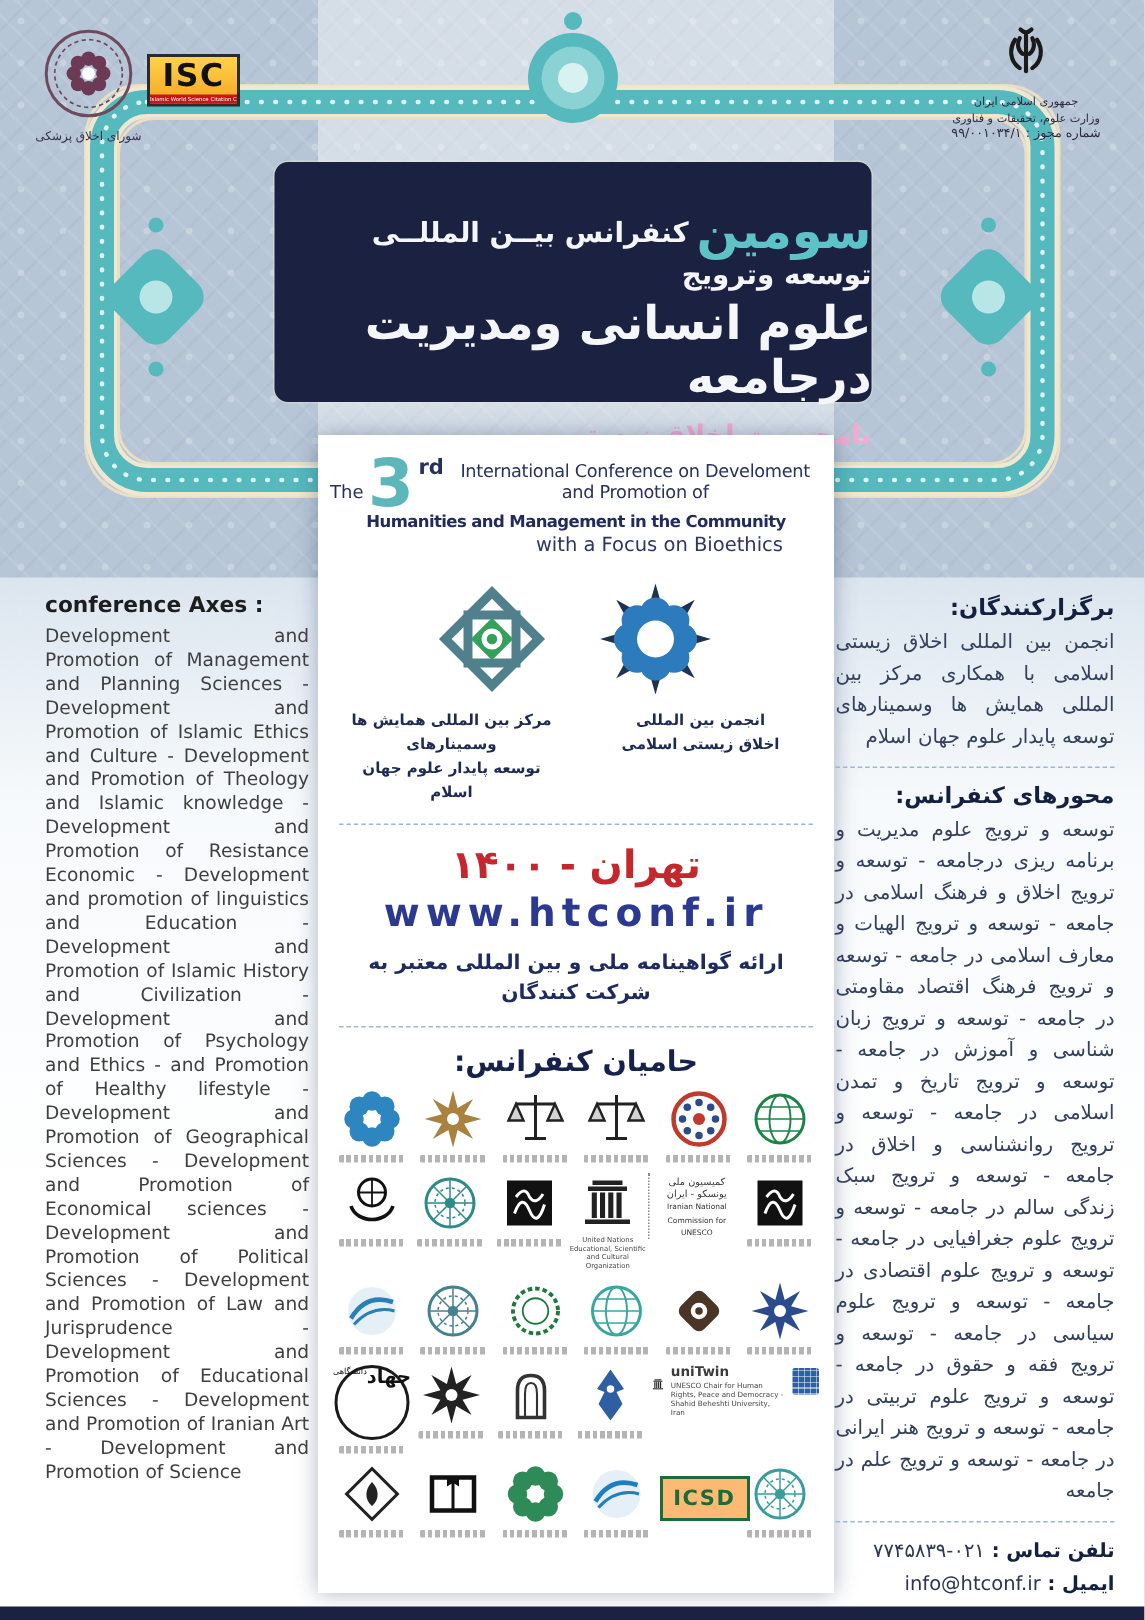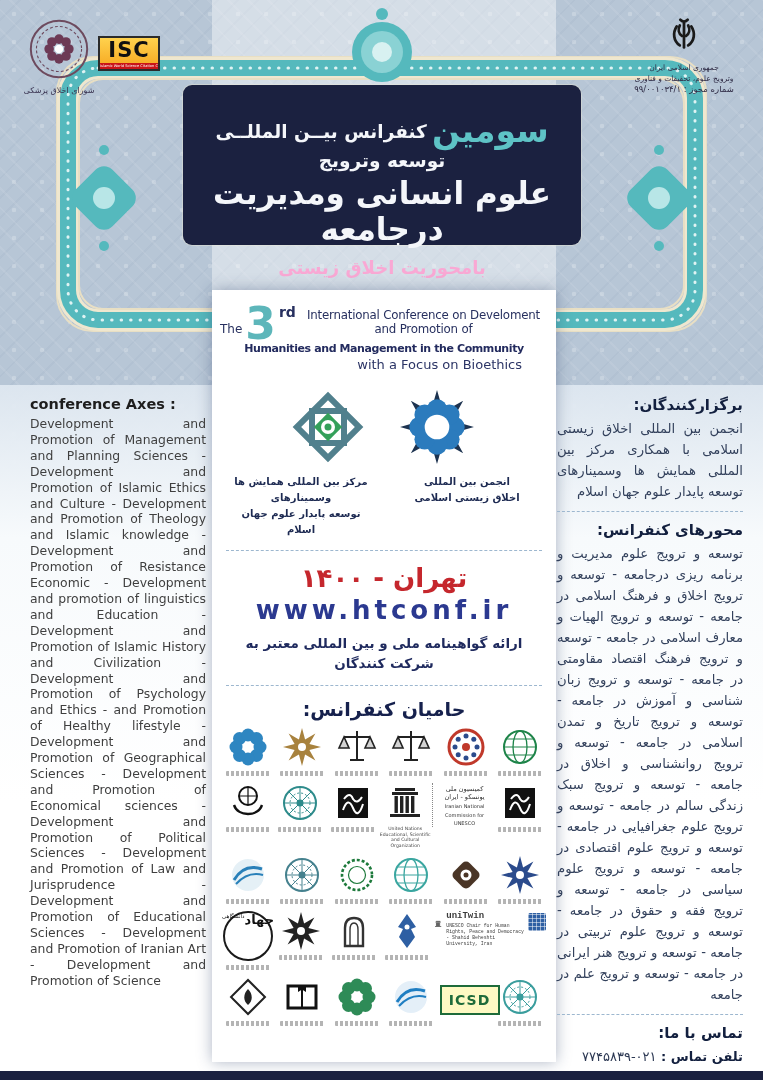--- a/index.html
+++ b/index.html
@@ -20,22 +20,22 @@
   .hdr-left .cap{font-size:8px;color:#37304e;margin-top:2px;}
   .isc{position:absolute;left:98px;top:36px;width:58px;border:2px solid #2b2b2b;background:linear-gradient(#ffd24d,#f6a61f);text-align:center;}
   .isc .t{font-weight:bold;font-size:21px;letter-spacing:1px;color:#111;line-height:25px;}
   .isc .s{background:#c91418;color:#fff;font-size:3.6px;line-height:6px;white-space:nowrap;overflow:hidden;}
   .hdr-right{position:absolute;right:14px;top:16px;width:130px;text-align:center;color:#2e2a44;}
   .hdr-right .ln{font-size:7.5px;line-height:11px;}
   .hdr-right .ln.num{font-size:8.5px;}
 
   
   .frame{position:absolute;left:0;top:0;}
-  .banner{position:absolute;left:183px;top:85px;width:398px;height:160px;background:#1b2140;border-radius:9px;
-    box-shadow:0 0 0 1px rgba(240,234,210,.35);text-align:center;color:#fff;}
+  .banner{position:absolute;left:183px;top:108px;width:398px;height:160px;background:#1b2140;border-radius:9px;
+    box-shadow:0 0 0 1px rgba(240,234,210,.35);text-align:right;color:#fff;}
   .banner .l1{margin-top:26px;direction:rtl;}
   .banner .l1 .accent{color:#5ec3c6;font-size:33px;font-weight:bold;vertical-align:-4px;letter-spacing:-1px;}
   .banner .l1 .rest{color:#f4f6fa;font-size:18.5px;font-weight:bold;}
   .banner .l2{direction:rtl;color:#f4f6fa;font-size:31px;font-weight:bold;margin-top:4px;letter-spacing:-1px;}
   .banner .l3{direction:rtl;color:#f9a8d4;font-size:18px;font-weight:bold;margin-top:10px;}
 
   
   .panel{position:absolute;left:212px;top:290px;width:344px;height:772px;background:#fff;
     box-shadow:0 0 14px rgba(40,60,100,.38);text-align:center;box-sizing:border-box;padding:14px 8px 0;}
   .ttl-row{display:flex;justify-content:center;align-items:flex-end;gap:3px;color:#27305f;}
@@ -61,22 +61,22 @@
     background:repeating-linear-gradient(90deg,#777 0 3px,transparent 3px 5px);}
   .tinycap{font-size:4.6px;line-height:5.6px;color:#444;margin-top:3px;}
   .tb{width:62px;border-left:1px dotted #888;box-sizing:border-box;padding:2px 0 0 3px;}
   .tb .fa{font-size:6.5px;line-height:8px;color:#333;direction:rtl;}
   .tb .en{font-size:5px;line-height:6.5px;color:#333;margin-top:2px;}
   .jahad{width:46px;height:46px;border:2.5px solid #1a1a1a;border-radius:50%;margin:0 auto;
     display:flex;flex-direction:row;justify-content:center;direction:rtl;}
   .jahad .a{font-size:13px;font-weight:bold;color:#111;line-height:14px;}
   .jahad .b{font-size:5.5px;color:#111;}
   .icsd{width:56px;height:26px;border:2px solid #1e6b3a;margin:8px auto 0;display:flex;align-items:center;justify-content:center;
-    color:#1e6b3a;font-weight:bold;font-size:14px;letter-spacing:1px;background:#fef9c3;}
-  .unitwin{width:112px;display:flex;align-items:flex-start;gap:4px;text-align:left;font-family:Liberation Mono, monospace;}
+    color:#1e6b3a;font-weight:bold;font-size:14px;letter-spacing:1px;background:#fdba74;}
+  .unitwin{width:112px;display:flex;align-items:flex-start;gap:4px;text-align:left;}
   .unitwin .ut{font-size:9px;font-weight:bold;color:#3a3a3a;}
   .unitwin .utc{font-size:4.8px;line-height:6px;color:#444;margin-top:2px;}
   .utsq{width:18px;height:18px;background:#2e5fa3;border-radius:2px;flex:0 0 auto;margin-top:2px;
     background-image:repeating-linear-gradient(0deg,rgba(255,255,255,.5) 0 1px,transparent 1px 4px),repeating-linear-gradient(90deg,rgba(255,255,255,.5) 0 1px,transparent 1px 4px);}
 
   
   .col-left{position:absolute;left:30px;top:396px;width:176px;color:#3f3f3f;}
   .col-left h3{margin:0 0 4px;font-size:14.5px;color:#1d1d1d;}
   .col-left p{margin:0;font-size:12.4px;line-height:15.9px;text-align:justify;}
   .col-right{position:absolute;right:20px;top:396px;width:186px;direction:rtl;color:#33415c;}
@@ -146,21 +146,21 @@
       <g stroke="#1a1a1a" fill="none" stroke-width="2.6" stroke-linecap="round">
         <path d="M20 7 V30"></path>
         <path d="M13 10 C9 16 10 24 16 28"></path>
         <path d="M27 10 C31 16 30 24 24 28"></path>
         <path d="M16 9 C14 13 15 17 18 19"></path>
         <path d="M24 9 C26 13 25 17 22 19"></path>
         <path d="M16.5 3.5 q3.5 3.5 7 0"></path>
       </g>
     </svg>
     <div class="ln">جمهوری اسلامی ایران</div>
-    <div class="ln">وترویج علوم، تحقیقات و فناوری</div>
+    <div class="ln">وزارت علوم، تحقیقات و فناوری</div>
     <div class="ln num">شماره مجوز : ۹۹/۰۰۱۰۳۴/۱</div>
   </div>
 
   <div class="banner">
     <div class="l1">
       <span class="accent">سومین</span>
       <span class="rest">کنفرانس بیــن المللــی توسعه وترویج</span>
     </div>
     <div class="l2">علوم انسانی ومدیریت درجامعه</div>
     <div class="l3">بامحوریت اخلاق زیستی</div>
@@ -416,21 +416,20 @@
   </div>
 
   <div class="col-right">
     <h3>برگزارکنندگان:</h3>
     <p>انجمن بین المللی اخلاق زیستی اسلامی با همکاری مرکز بین المللی همایش ها وسمینارهای توسعه پایدار علوم جهان اسلام</p>
     <hr class="dash">
     <h3>محورهای کنفرانس:</h3>
     <p>توسعه و ترویج علوم مدیریت و برنامه ریزی درجامعه - توسعه و ترویج اخلاق و فرهنگ اسلامی در جامعه - توسعه و ترویج الهیات و معارف اسلامی در جامعه - توسعه و ترویج فرهنگ اقتصاد مقاومتی در جامعه - توسعه و ترویج زبان شناسی و آموزش در جامعه - توسعه و ترویج تاریخ و تمدن اسلامی در جامعه - توسعه و ترویج روانشناسی و اخلاق در جامعه - توسعه و ترویج سبک زندگی سالم در جامعه - توسعه و ترویج علوم جغرافیایی در جامعه - توسعه و ترویج علوم اقتصادی در جامعه - توسعه و ترویج علوم سیاسی در جامعه - توسعه و ترویج فقه و حقوق در جامعه - توسعه و ترویج علوم تربیتی در جامعه - توسعه و ترویج هنر ایرانی در جامعه - توسعه و ترویج علم در جامعه</p>
     <hr class="dash">
     <div class="contact">
-      <h3>تماس با ما:</h3>
       <div class="row"><b>تلفن تماس : </b><span>۰۲۱-۷۷۴۵۸۳۹</span></div>
       <div class="row"><b>ایمیل : </b><span dir="ltr">info@htconf.ir</span></div>
     </div>
   </div>
 
   <div class="bottom-bar"></div>
 </div>
 
 <svg width="0" height="0" style="position:absolute" aria-hidden="true">
   <defs>

